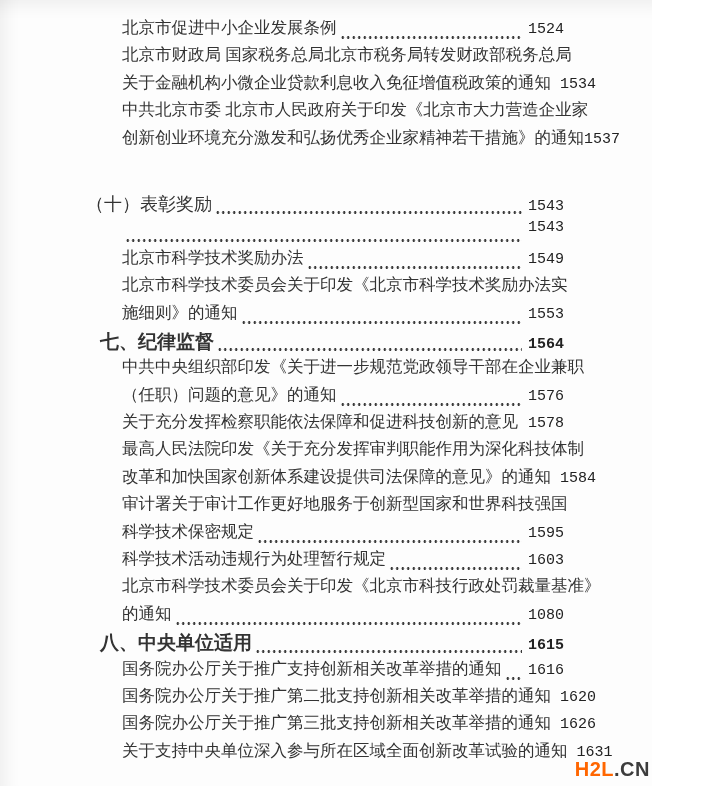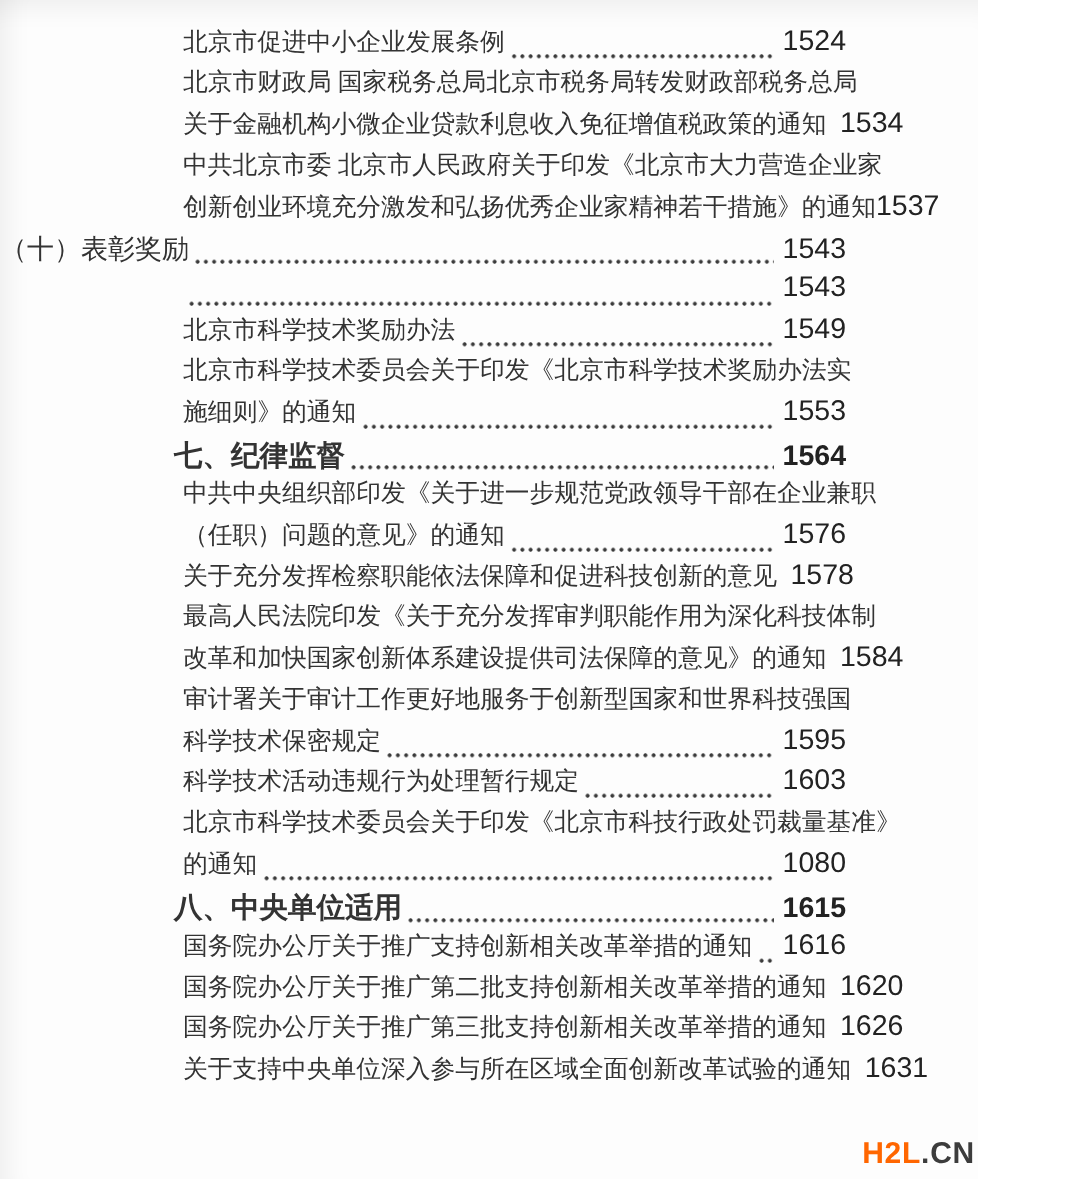--- a/index.html
+++ b/index.html
@@ -15,39 +15,39 @@
   }
   .toc { padding-top: 17px; }
   .row {
     display: flex;
     align-items: baseline;
     height: 27.4px;
     padding-right: 88px;
     color: #333333;
   }
   .row.item    { padding-left: 122px; font-size: 16.5px; }
-  .row.sub     {  font-size: 18px; }
-  .row.section { padding-left: 116px;  font-size: 19px; font-weight: bold; }
+  .row.sub     { padding-left: 86px;  font-size: 18px; margin-top: 38px; }
+  .row.section { padding-left: 88px;  font-size: 19px; font-weight: bold; margin-left: 12px; }
   .entry-text { white-space: nowrap; }
   .dot-leader {
     flex: 1 1 0;
     min-width: 0;
     align-self: flex-end;
     height: 3px;
     margin: 0 6px 5px 3px;
     background-image: radial-gradient(circle, #3b3b3b 1.1px, rgba(0,0,0,0) 1.5px);
     background-size: 5.5px 3px;
     background-position: 0 50%;
     background-repeat: repeat-x;
   }
   .page-num {
     white-space: nowrap;
-    font-size: 19px;
+    font-size: 15px;
     color: #222222;
-    font-family: Liberation Sans, sans-serif;
+    font-family: Liberation Mono, monospace;
   }
   .watermark {
     position: absolute;
     right: 2px;
     bottom: 7px;
     font-family: "Liberation Sans", "DejaVu Sans", sans-serif;
     font-weight: bold;
     font-size: 20px;
     letter-spacing: 0.5px;
     line-height: 1;

